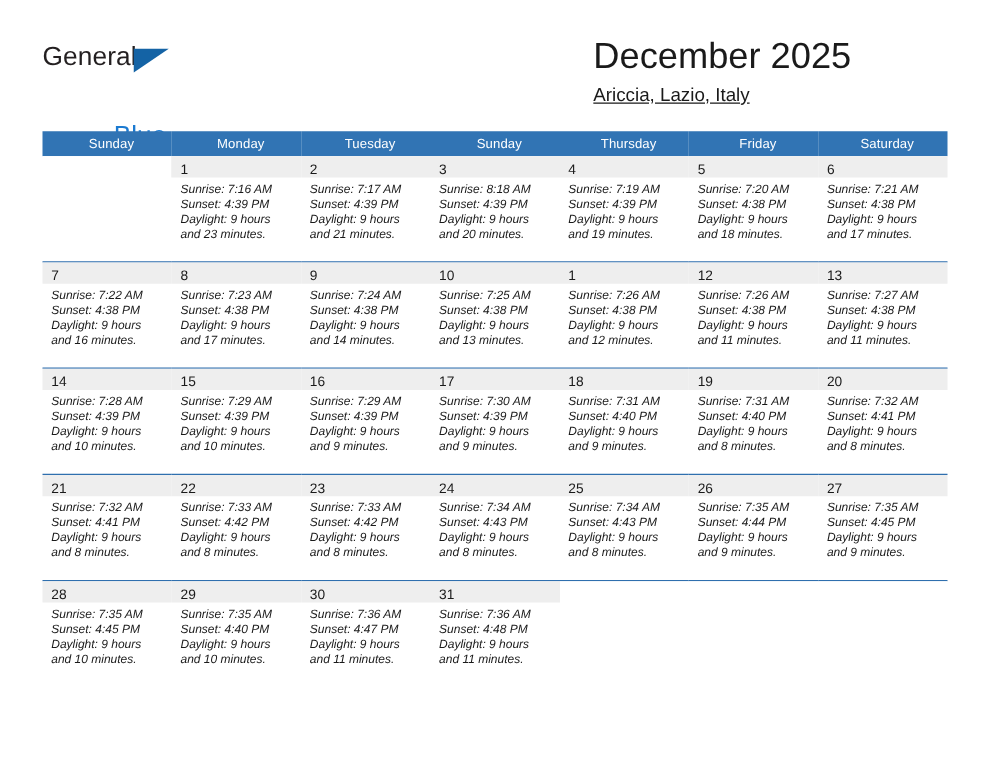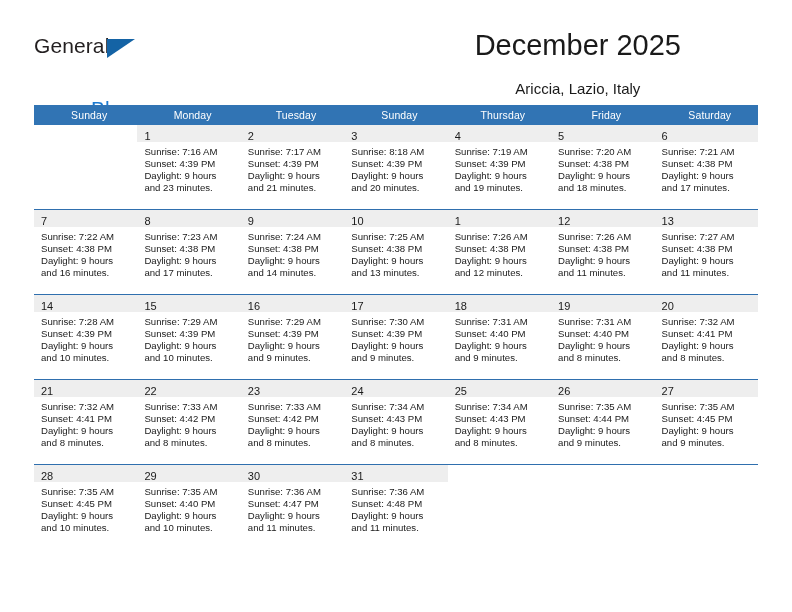--- a/index.html
+++ b/index.html
@@ -61,35 +61,36 @@
     font-size: 21px;
     color: #1b7ad1;
     font-family: "Liberation Sans", sans-serif;
     margin-top: 41px;
   }
 
   .title-block {
     position: absolute;
     right: 34px;
     top: 28px;
-    text-align: center;
+    text-align: left;
   }
   .cal-title {
     font-size: 29px;
     color: #1a1a1a;
     line-height: 34px;
     white-space: nowrap;
     font-weight: normal;
   }
   .cal-subtitle {
     font-size: 15px;
     color: #1a1a1a;
     line-height: 22px;
-    margin-top: 16px;
+    margin-top: 4px;
     white-space: nowrap;
+    text-decoration: underline;
   }
 
   
   .calendar {
     position: absolute;
     left: 34px;
     top: 105px;
     width: 724px;
     border-collapse: collapse;
     table-layout: fixed;
@@ -126,20 +127,21 @@
     padding: 1px 0 0 7px;
     box-sizing: border-box;
   }
   .daynum {
     font-size: 11px;
     color: #1a1a1a;
     line-height: 14px;
   }
   .details {
     padding: 4px 4px 0 7px;
+    font-style: italic;
   }
   .details div {
     font-size: 9.6px;
     line-height: 11.9px;
     color: #1a1a1a;
     white-space: nowrap;
   }
   td.empty .daynum-band { background: #ffffff; }
 </style>
 </head>

